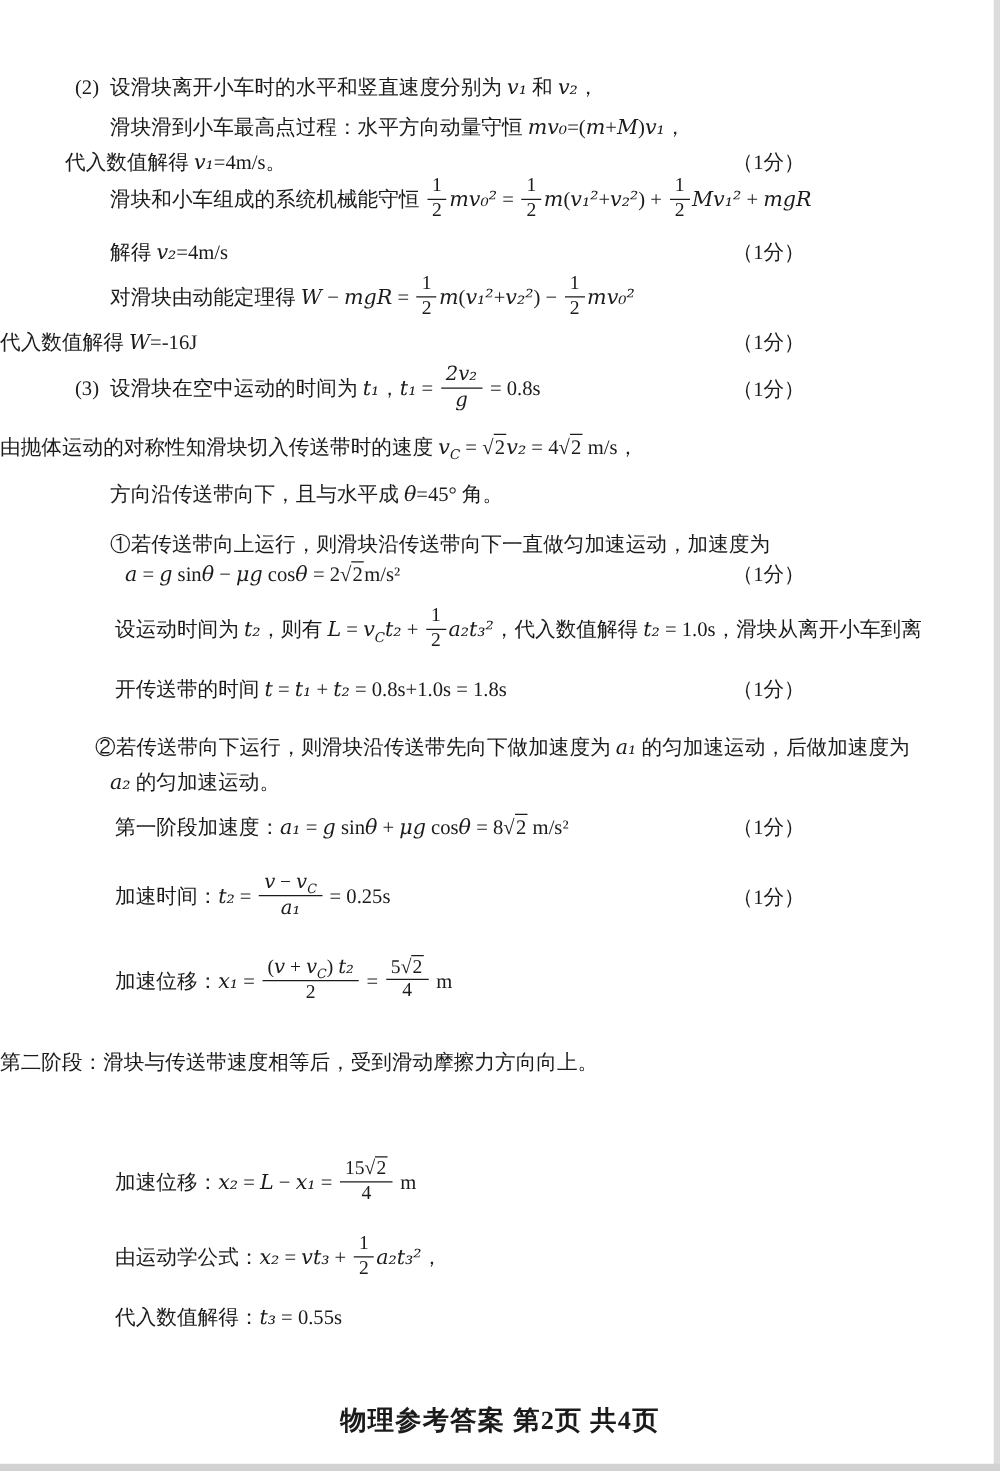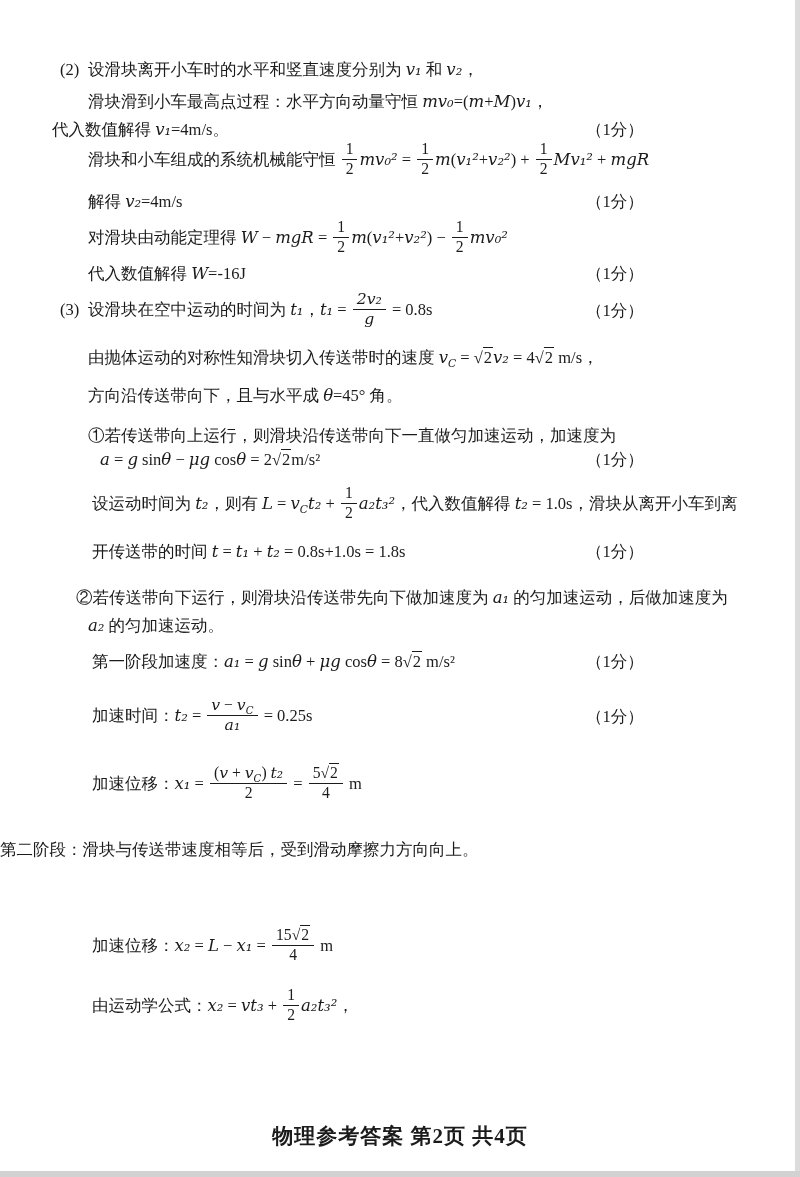--- a/index.html
+++ b/index.html
@@ -56,28 +56,28 @@
   <div class="line" style="top:190px; padding-left:88px"><span>解得 <span class="mvar">v₂</span>=4m/s</span><span class="score">（1分）</span></div>
 
   <div class="line" style="top:220px; padding-left:88px"><span>对滑块由动能定理得  <span class="mvar">W</span> − <span class="mvar">mgR</span> = <span class="frac">
           <span class="fnum">1</span>
           <span class="fden">2</span>
         </span><span class="mvar">m</span>(<span class="mvar">v₁²</span>+<span class="mvar">v₂²</span>) − <span class="frac">
           <span class="fnum">1</span>
           <span class="fden">2</span>
         </span><span class="mvar">mv₀²</span></span></div>
 
-  <div class="line" style="top:262px; padding-left:88px"><span>代入数值解得 <span class="mvar">W</span>=-16J</span><span class="score">（1分）</span></div>
+  <div class="line" style="top:262px; "><span>代入数值解得 <span class="mvar">W</span>=-16J</span><span class="score">（1分）</span></div>
 
   <div class="line" style="top:292px; padding-left:60px"><span class="label">(3)</span><span>设滑块在空中运动的时间为 <span class="mvar">t₁</span>，<span class="mvar">t₁</span> = <span class="frac">
           <span class="fnum"><span class="mvar">2v₂</span></span>
           <span class="fden"><span class="mvar">g</span></span>
         </span> = 0.8s</span><span class="score">（1分）</span></div>
 
-  <div class="line" style="top:346px; padding-left:88px"><span>由抛体运动的对称性知滑块切入传送带时的速度 <span class="mvar">v</span><sub class="msub">C</sub> = <span class="sqrt"><span class="rad">√</span><span class="radbody">2</span></span><span class="mvar">v₂</span> = 4<span class="sqrt"><span class="rad">√</span><span class="radbody">2</span></span> m/s，</span></div>
+  <div class="line" style="top:346px; "><span>由抛体运动的对称性知滑块切入传送带时的速度 <span class="mvar">v</span><sub class="msub">C</sub> = <span class="sqrt"><span class="rad">√</span><span class="radbody">2</span></span><span class="mvar">v₂</span> = 4<span class="sqrt"><span class="rad">√</span><span class="radbody">2</span></span> m/s，</span></div>
 
   <div class="line" style="top:384px; padding-left:88px"><span>方向沿传送带向下，且与水平成 <span class="mvar">θ</span>=45° 角。</span></div>
 
   <div class="line" style="top:424px; padding-left:88px"><span>①若传送带向上运行，则滑块沿传送带向下一直做匀加速运动，加速度为</span></div>
 
   <div class="line" style="top:448px; padding-left:100px"><span><span class="mvar">a</span> = <span class="mvar">g</span> sin<span class="mvar">θ</span> − <span class="mvar">μg</span> cos<span class="mvar">θ</span> = 2<span class="sqrt"><span class="rad">√</span><span class="radbody">2</span></span>m/s²</span><span class="score">（1分）</span></div>
 
   <div class="line" style="top:486px; padding-left:92px"><span>设运动时间为 <span class="mvar">t₂</span>，则有 <span class="mvar">L</span> = <span class="mvar">v</span><sub class="msub">C</sub><span class="mvar">t₂</span> + <span class="frac">
           <span class="fnum">1</span>
           <span class="fden">2</span>
@@ -110,18 +110,19 @@
   <div class="line" style="top:928px; padding-left:92px"><span>加速位移：<span class="mvar">x₂</span> = <span class="mvar">L</span> − <span class="mvar">x₁</span> = <span class="frac">
           <span class="fnum">15<span class="sqrt"><span class="rad">√</span><span class="radbody">2</span></span></span>
           <span class="fden">4</span>
         </span> m</span></div>
 
   <div class="line" style="top:988px; padding-left:92px"><span>由运动学公式：<span class="mvar">x₂</span> = <span class="mvar">vt₃</span> + <span class="frac">
           <span class="fnum">1</span>
           <span class="fden">2</span>
         </span><span class="mvar">a₂t₃²</span>，</span></div>
 
+  <div class="line" style="top:1042px; padding-left:92px"><span>代入数值解得：<span class="mvar">t₃</span> = 0.55s</span></div>
 
   <div class="footer">物理参考答案  第2页 共4页</div>
 
   <div class="edge-right"></div>
   <div class="edge-bottom"></div>
 </div>
 
 </body></html>

